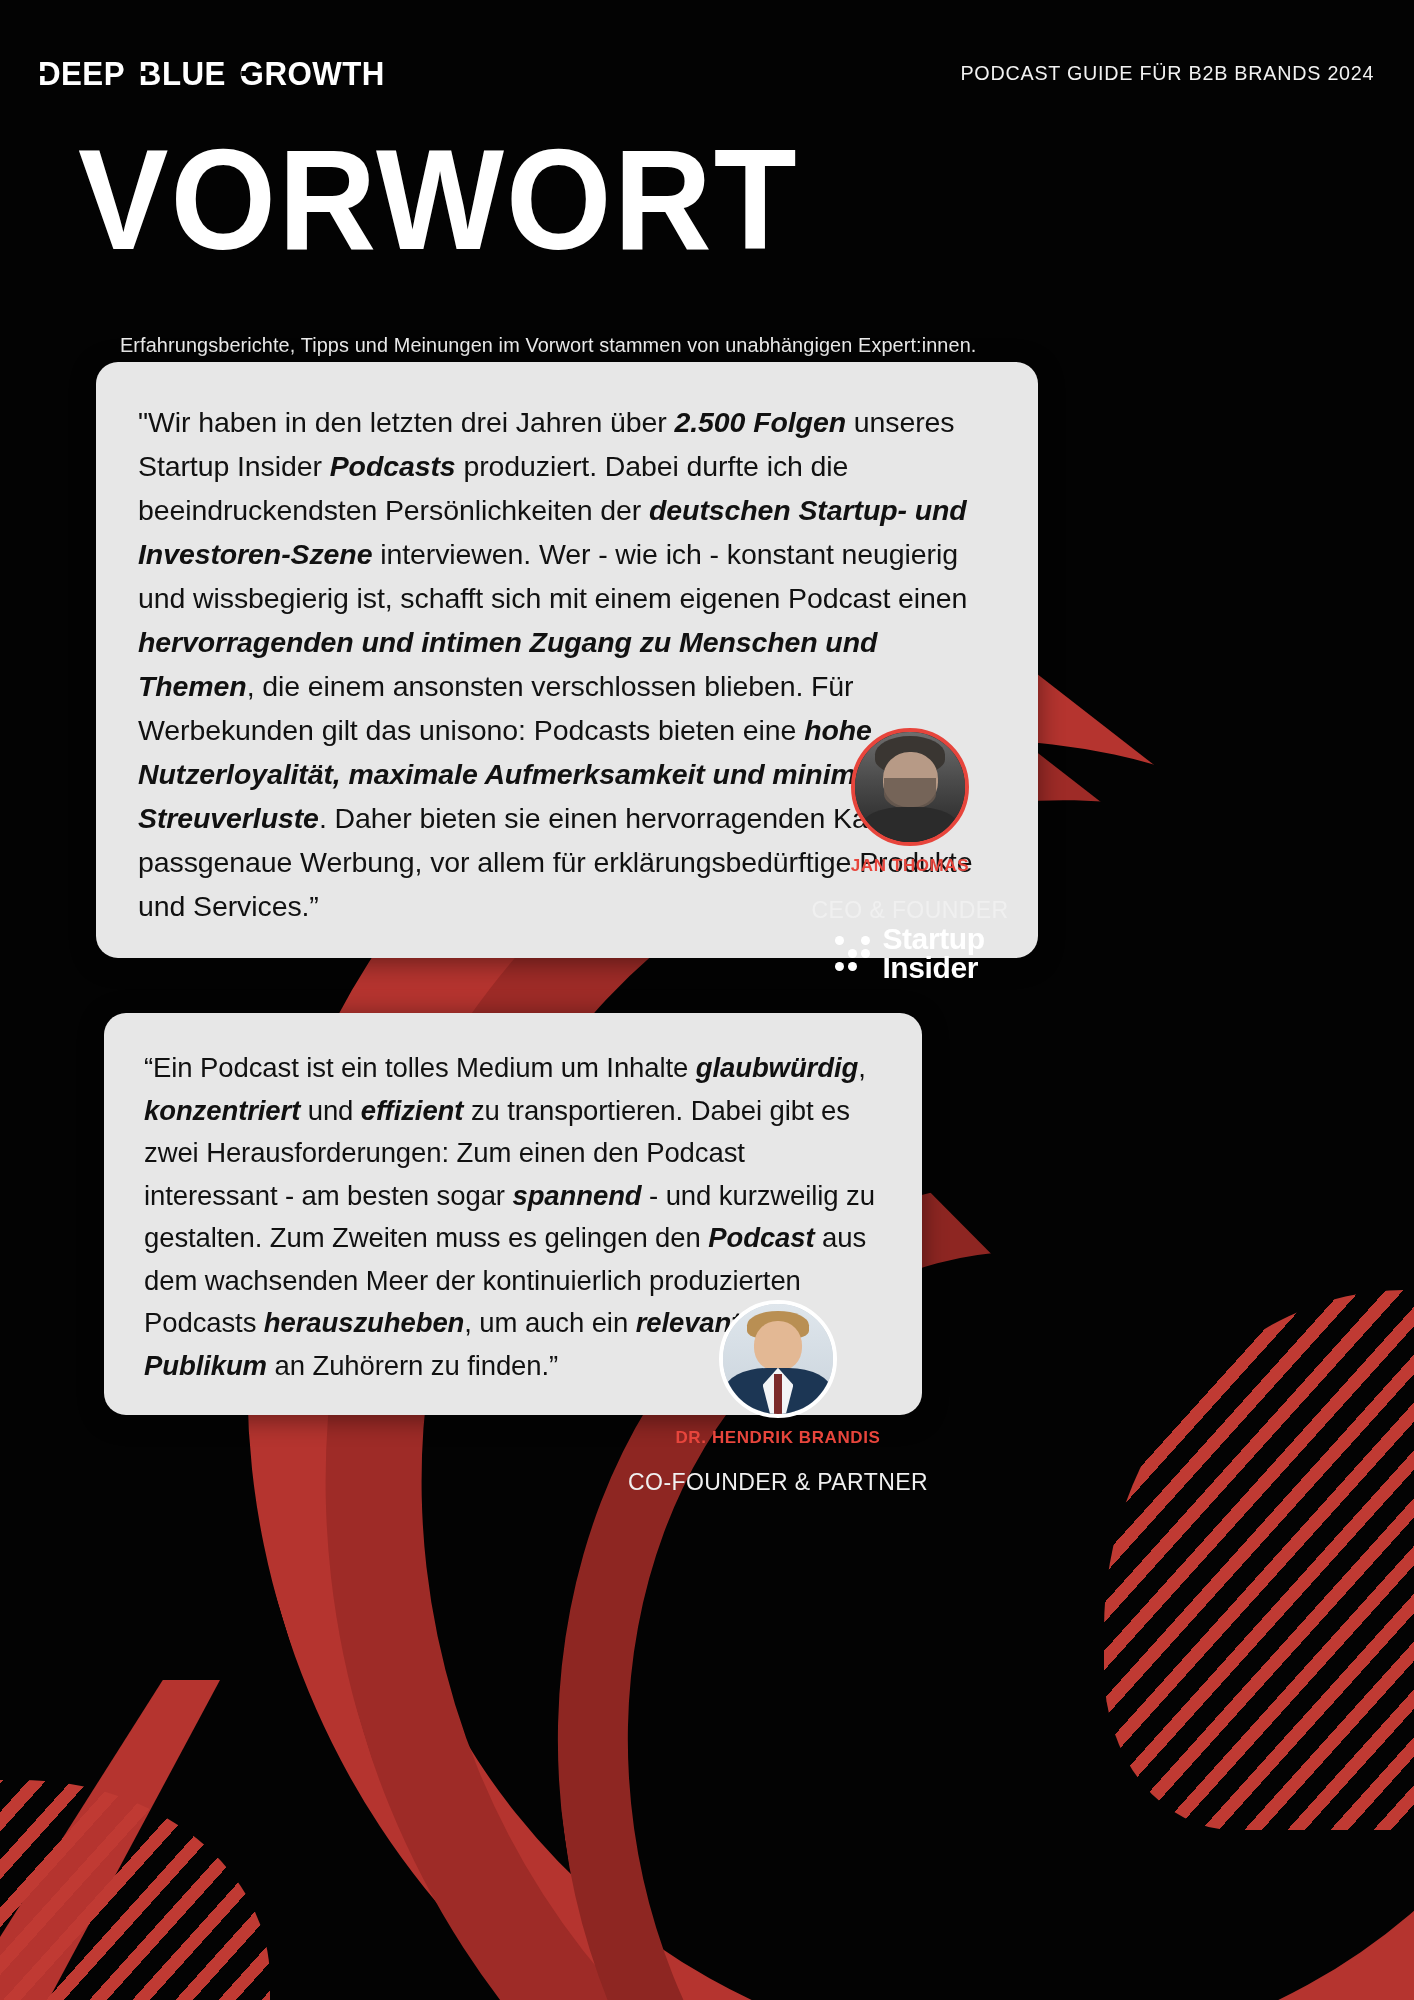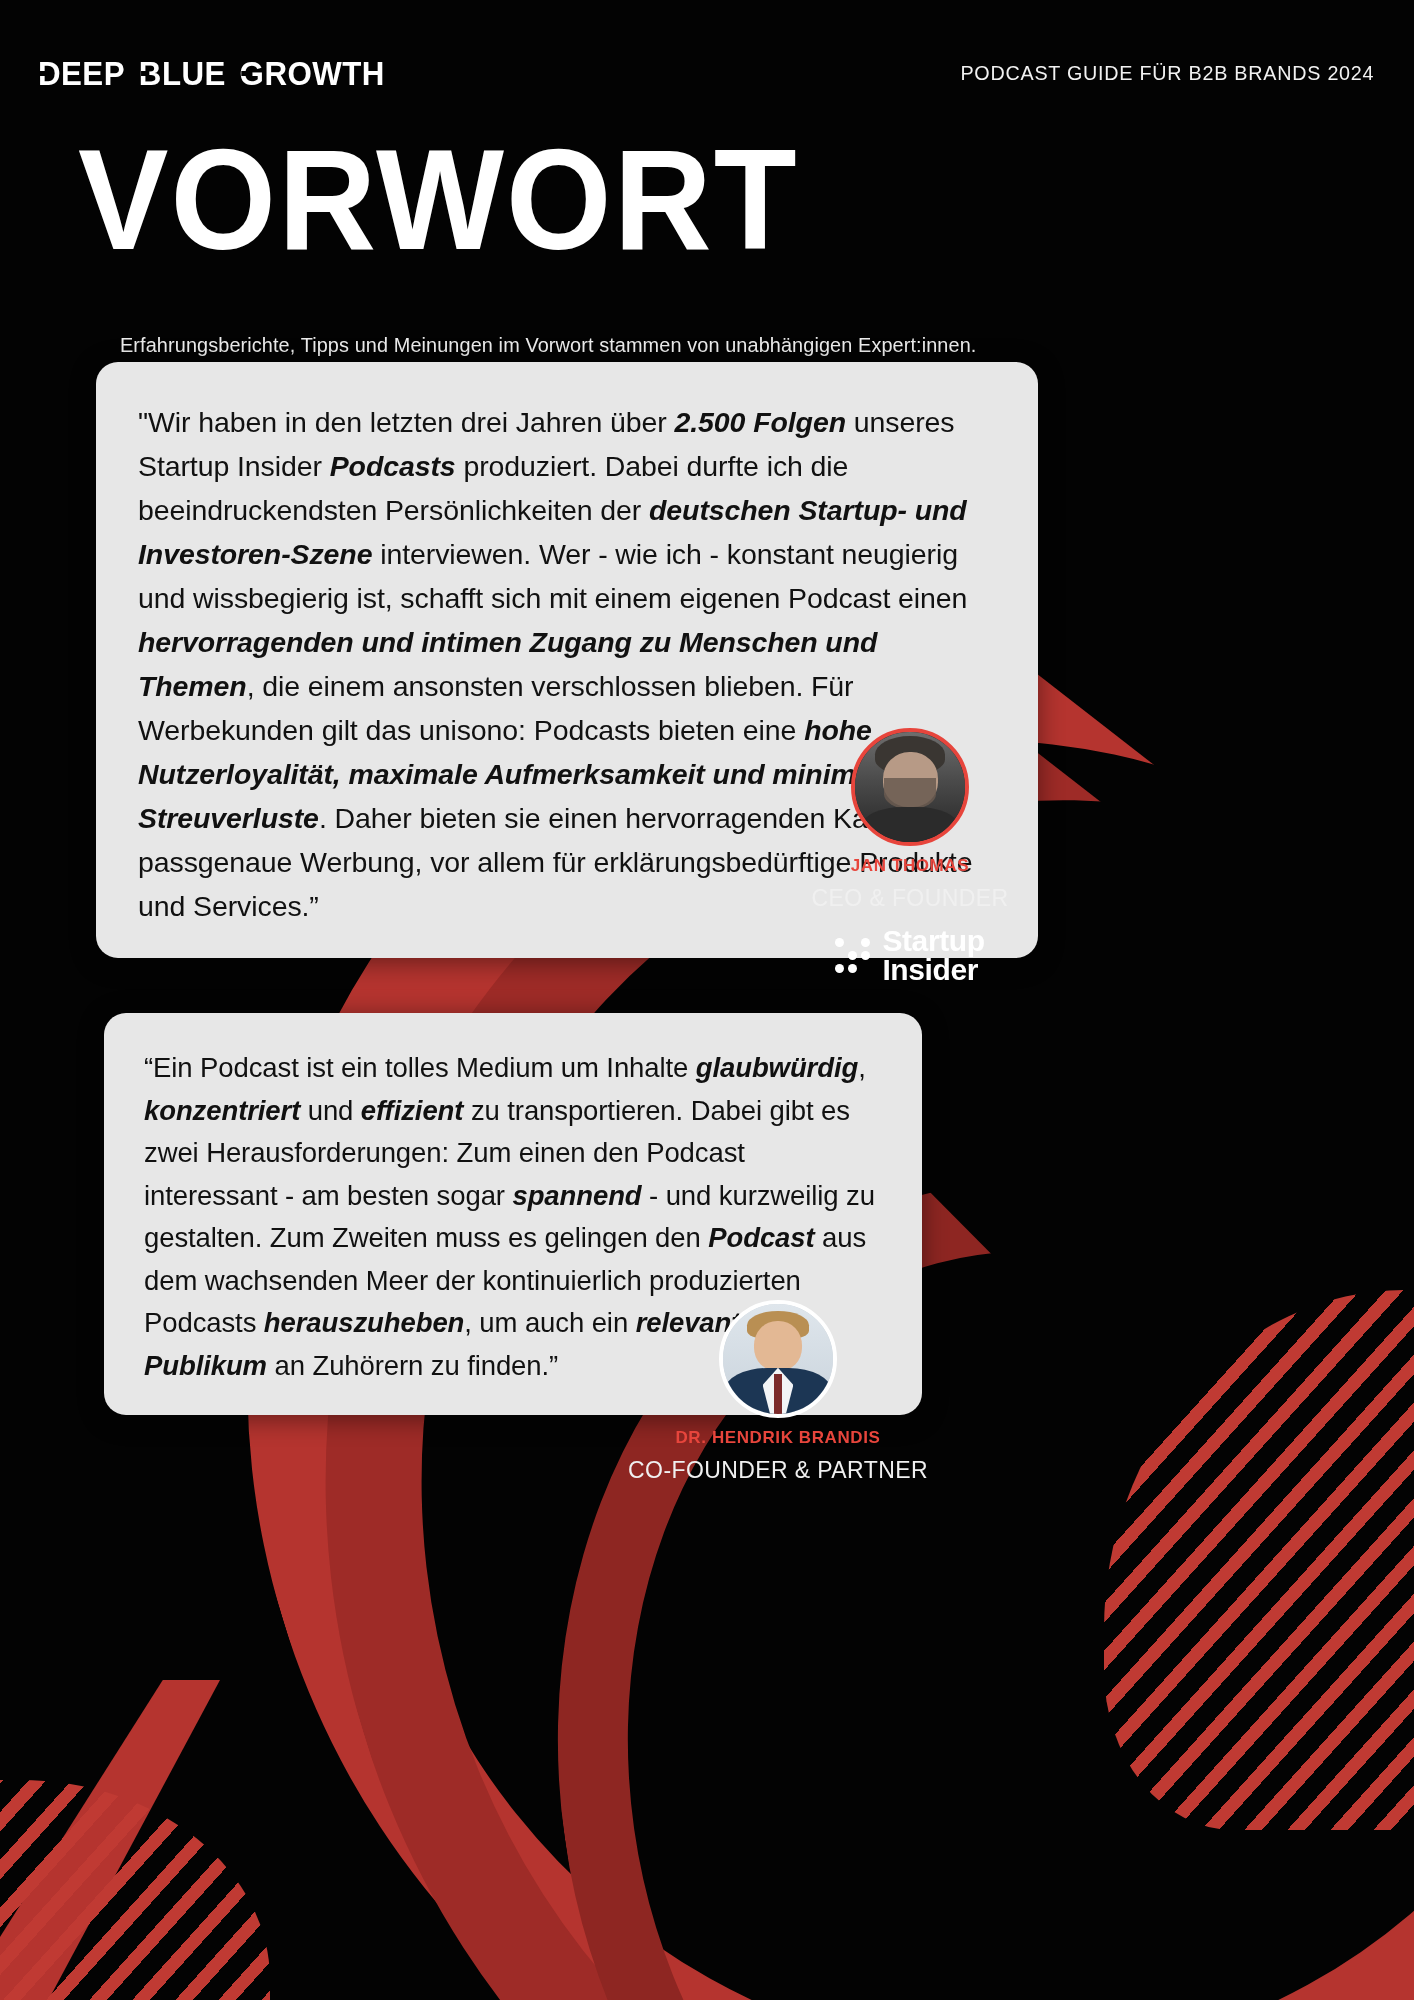--- a/index.html
+++ b/index.html
@@ -172,28 +172,28 @@
   .p2 .tie { position: absolute; left: 46%; top: 64%; width: 8%; height: 38%;
              background: #7b2b2b; }
 
   .name {
     color: #E7453C; font-weight: 700; font-size: 17px;
     letter-spacing: 0.6px; white-space: nowrap;
     font-family: "Liberation Sans Narrow", "Liberation Sans", sans-serif;
   }
   .role {
     color: #f0f0f0; font-weight: 400; font-size: 23px;
-    letter-spacing: 0.4px; margin-top: 9px; white-space: nowrap;
+    letter-spacing: 0.4px; margin-top: 21px; white-space: nowrap;
     font-family: "Liberation Sans Narrow", "Liberation Sans", sans-serif;
   }
 
   
   .si-logo {
     display: flex; align-items: center; justify-content: center;
-    gap: 12px; margin-top: 14px;
+    gap: 12px; 
   }
   .si-dots { display: grid; grid-template-columns: repeat(3, 9px);
              grid-auto-rows: 9px; gap: 4px; }
   .si-dots i { display: block; width: 9px; height: 9px; border-radius: 50%;
                background: #fff; }
   .si-dots i.off { opacity: 0; }
   .si-words { color: #fff; text-align: left; line-height: 0.98;
               font-family: "Liberation Sans Narrow", "Liberation Sans", sans-serif; }
   .si-words span { display: block; font-weight: 700; font-size: 30px; letter-spacing: -0.4px; }
 

